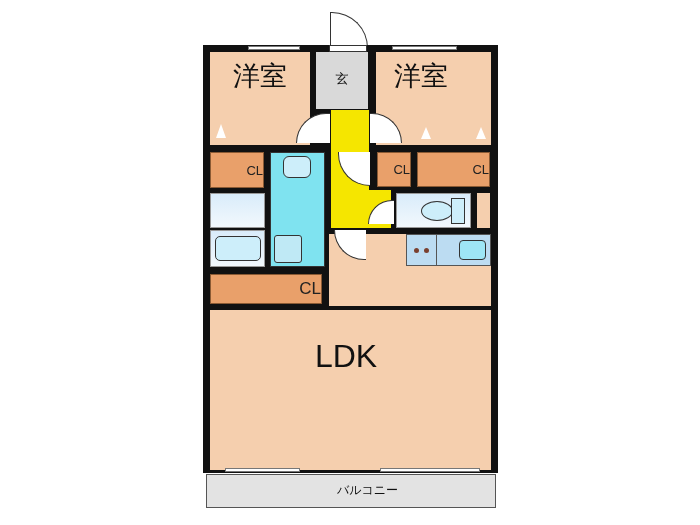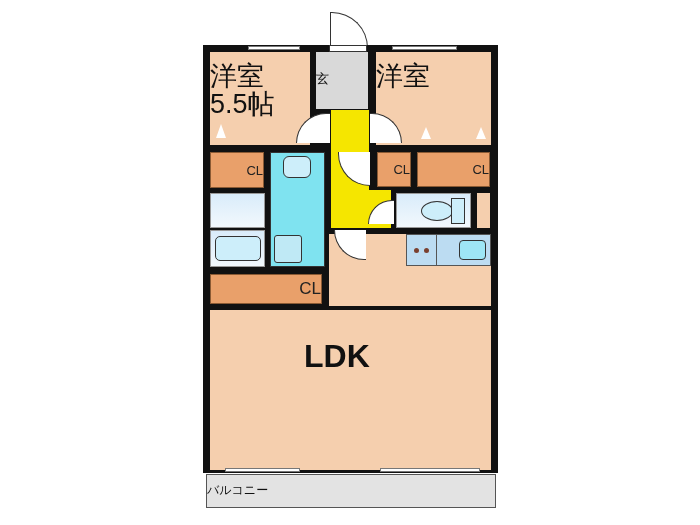--- a/index.html
+++ b/index.html
@@ -1,36 +1,35 @@
 <!DOCTYPE html>
 <html><head>
 <meta charset="utf-8">
 <style>
   html,body{margin:0;padding:0;background:#fff;}
   body{width:700px;height:525px;position:relative;overflow:hidden;font-family:"DejaVu Sans","Liberation Sans",sans-serif;}
   .abs{position:absolute;box-sizing:border-box;}
   .wall{background:#111;}
   .room{background:#f5cfae;}
   .cl{background:#e9a06a;border:1px solid #8a5a34;display:flex;align-items:center;justify-content:flex-end;color:#222;font-family:"Liberation Sans",sans-serif;}
-  .label{position:absolute;color:#111;line-height:1.05;font-family:"Liberation Sans","DejaVu Sans",sans-serif;}
+  .label{position:absolute;color:#111;text-align:center;line-height:1.05;font-family:"Liberation Sans","DejaVu Sans",sans-serif;}
   .win{background:#fff;border:1px solid #777;}
   .door{border:1.5px solid #333;background:#fff;}
   .wet{background:linear-gradient(#d9ecfa,#f2f8fd);}
 </style>
 </head>
 <body>
 
 <div class="abs" style="left:330px;top:12px;width:38px;height:36px;border:1.5px solid #333;border-bottom:none;border-left:1.5px solid #333;border-top-right-radius:38px;background:#fff;"></div>
 
 <div class="abs wall" style="left:203px;top:45px;width:295px;height:428px;"></div>
 
 <div class="abs room" style="left:210px;top:52px;width:100px;height:93px;">
   <div class="label" style="left:0;top:10px;width:100px;font-size:27px;">
     <div>洋室</div>
-    <div>5.5帖</div>
   </div>
   <div class="abs" style="left:6px;top:72px;width:0;height:0;border-left:5px solid transparent;border-right:5px solid transparent;border-bottom:14px solid #fff;"></div>
 </div>
 <div class="abs win" style="left:248px;top:46px;width:52px;height:4px;"></div>
 
 <div class="abs" style="left:316px;top:52px;width:52px;height:57px;background:#d9d9d9;">
   <div class="label" style="left:0;top:20px;width:52px;font-size:13px;">玄</div>
 </div>
 <div class="abs" style="left:329px;top:45px;width:38px;height:7px;background:#fff;border:1px solid #333;"></div>
 
@@ -77,31 +76,31 @@
   </div>
 
 <div class="abs wet" style="left:396px;top:193px;width:75px;height:35px;border:1px solid #999;">
   <div class="abs" style="left:24px;top:7px;width:32px;height:20px;border:1.5px solid #333;border-radius:50%;background:#cdeefa;"></div>
   <div class="abs" style="left:54px;top:4px;width:14px;height:26px;border:1.5px solid #333;background:#cdeefa;"></div>
 </div>
 <div class="abs room" style="left:477px;top:193px;width:13px;height:35px;"></div>
 
 <div class="abs room" style="left:329px;top:234px;width:162px;height:72px;"></div>
 <div class="abs room" style="left:210px;top:310px;width:281px;height:160px;">
-  <div class="label" style="left:94px;top:30px;width:120px;font-size:32px;font-weight:bold;">
+  <div class="label" style="left:76px;top:30px;width:120px;font-size:32px;">
     <div>LDK</div>
   </div>
 </div>
 <div class="abs door" style="left:334px;top:230px;width:32px;height:30px;border-bottom-left-radius:32px;border-top:none;border-right:none;"></div>
 
 <div class="abs" style="left:406px;top:234px;width:85px;height:32px;background:#bcdcf2;border:1px solid #555;">
   <div class="abs" style="left:0;top:0;width:30px;height:30px;border-right:1px solid #555;"></div>
   <div class="abs" style="left:7px;top:13px;width:5px;height:5px;border-radius:50%;background:#7a4030;"></div>
   <div class="abs" style="left:17px;top:13px;width:5px;height:5px;border-radius:50%;background:#7a4030;"></div>
   <div class="abs" style="left:52px;top:5px;width:27px;height:20px;border:1.5px solid #333;border-radius:4px;background:#9ee6f5;"></div>
 </div>
 
 <div class="abs win" style="left:225px;top:468px;width:75px;height:4px;"></div>
 <div class="abs win" style="left:380px;top:468px;width:100px;height:4px;"></div>
 
 <div class="abs" style="left:206px;top:474px;width:290px;height:34px;background:#e3e3e3;border:1.5px solid #555;">
-  <div class="label" style="left:0;top:9px;width:287px;font-size:12px;">バルコニー</div>
+  <div class="label" style="left:17px;top:9px;width:287px;font-size:12px;">バルコニー</div>
 </div>
 
 </body></html>

